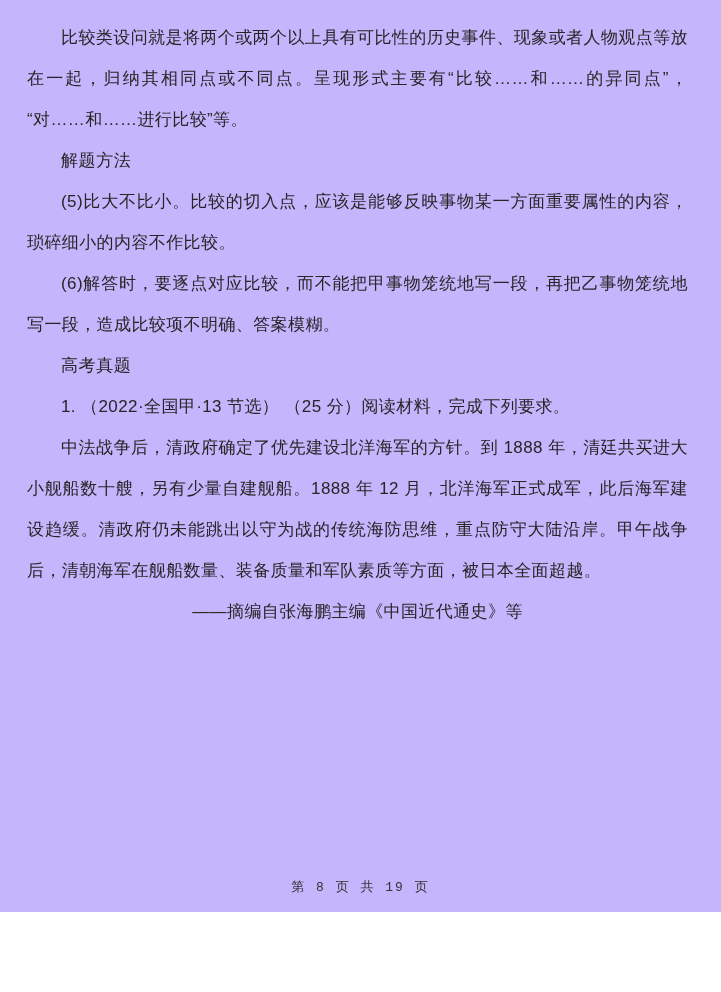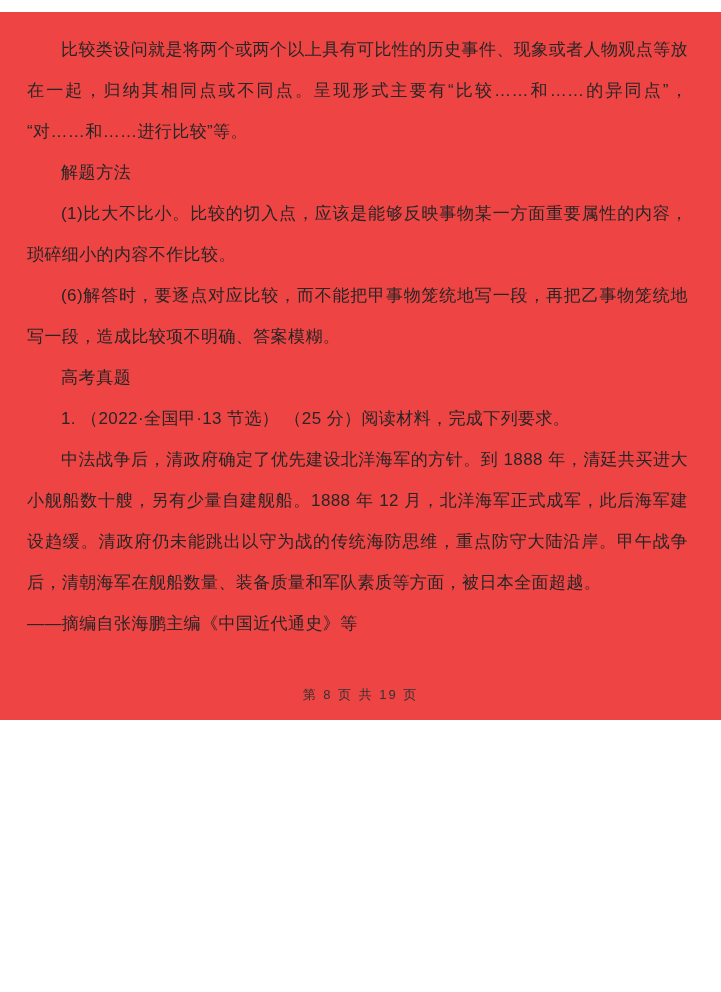--- a/index.html
+++ b/index.html
@@ -3,23 +3,23 @@
 <meta charset="utf-8">
 <style>
   html, body {
     margin: 0;
     padding: 0;
     background: #ffffff;
   }
   .page {
     position: relative;
     width: 721px;
-    height: 708px;
-    margin: 12px auto;
-    background: #ef4444;
+    height: 912px;
+    margin: 0 auto;
+    background: #c4b5fd;
     overflow: hidden;
     font-family: "Liberation Sans", "DejaVu Sans", sans-serif;
     color: #262626;
   }
   .content {
     padding: 17px 33px 0 27px;
     font-size: 17px;
     line-height: 41px;
   }
   .para {
@@ -28,43 +28,43 @@
     text-align: justify;
     letter-spacing: 0.4px;
   }
   .para.heading {
     font-weight: 400;
     text-align: left;
     letter-spacing: 0.6px;
   }
   .para.attribution {
     text-indent: 0;
-    text-align: left;
+    text-align: center;
     letter-spacing: 0.4px;
   }
   .footer {
     position: absolute;
     left: 0;
     right: 0;
     bottom: 16px;
     text-align: center;
-    font-family: Liberation Sans, sans-serif;
+    font-family: Liberation Mono, monospace;
     font-size: 13px;
     color: #333333;
     letter-spacing: 2px;
   }
 </style>
 </head>
 <body>
 
 <div class="page">
   <div class="content" id="document-body">
       <p class="para">比较类设问就是将两个或两个以上具有可比性的历史事件、现象或者人物观点等放在一起，归纳其相同点或不同点。呈现形式主要有“比较……和……的异同点”，“对……和……进行比较”等。</p>
       <p class="para heading">解题方法</p>
-      <p class="para">(1)比大不比小。比较的切入点，应该是能够反映事物某一方面重要属性的内容，琐碎细小的内容不作比较。</p>
+      <p class="para">(5)比大不比小。比较的切入点，应该是能够反映事物某一方面重要属性的内容，琐碎细小的内容不作比较。</p>
       <p class="para">(6)解答时，要逐点对应比较，而不能把甲事物笼统地写一段，再把乙事物笼统地写一段，造成比较项不明确、答案模糊。</p>
       <p class="para heading">高考真题</p>
       <p class="para">1. （2022·全国甲·13 节选） （25 分）阅读材料，完成下列要求。</p>
       <p class="para">中法战争后，清政府确定了优先建设北洋海军的方针。到 1888 年，清廷共买进大小舰船数十艘，另有少量自建舰船。1888 年 12 月，北洋海军正式成军，此后海军建设趋缓。清政府仍未能跳出以守为战的传统海防思维，重点防守大陆沿岸。甲午战争后，清朝海军在舰船数量、装备质量和军队素质等方面，被日本全面超越。</p>
       <p class="para attribution">——摘编自张海鹏主编《中国近代通史》等</p>
     </div>
   <div class="footer">
     <span>第 8 页 共 19 页</span>
   </div>
 </div>

